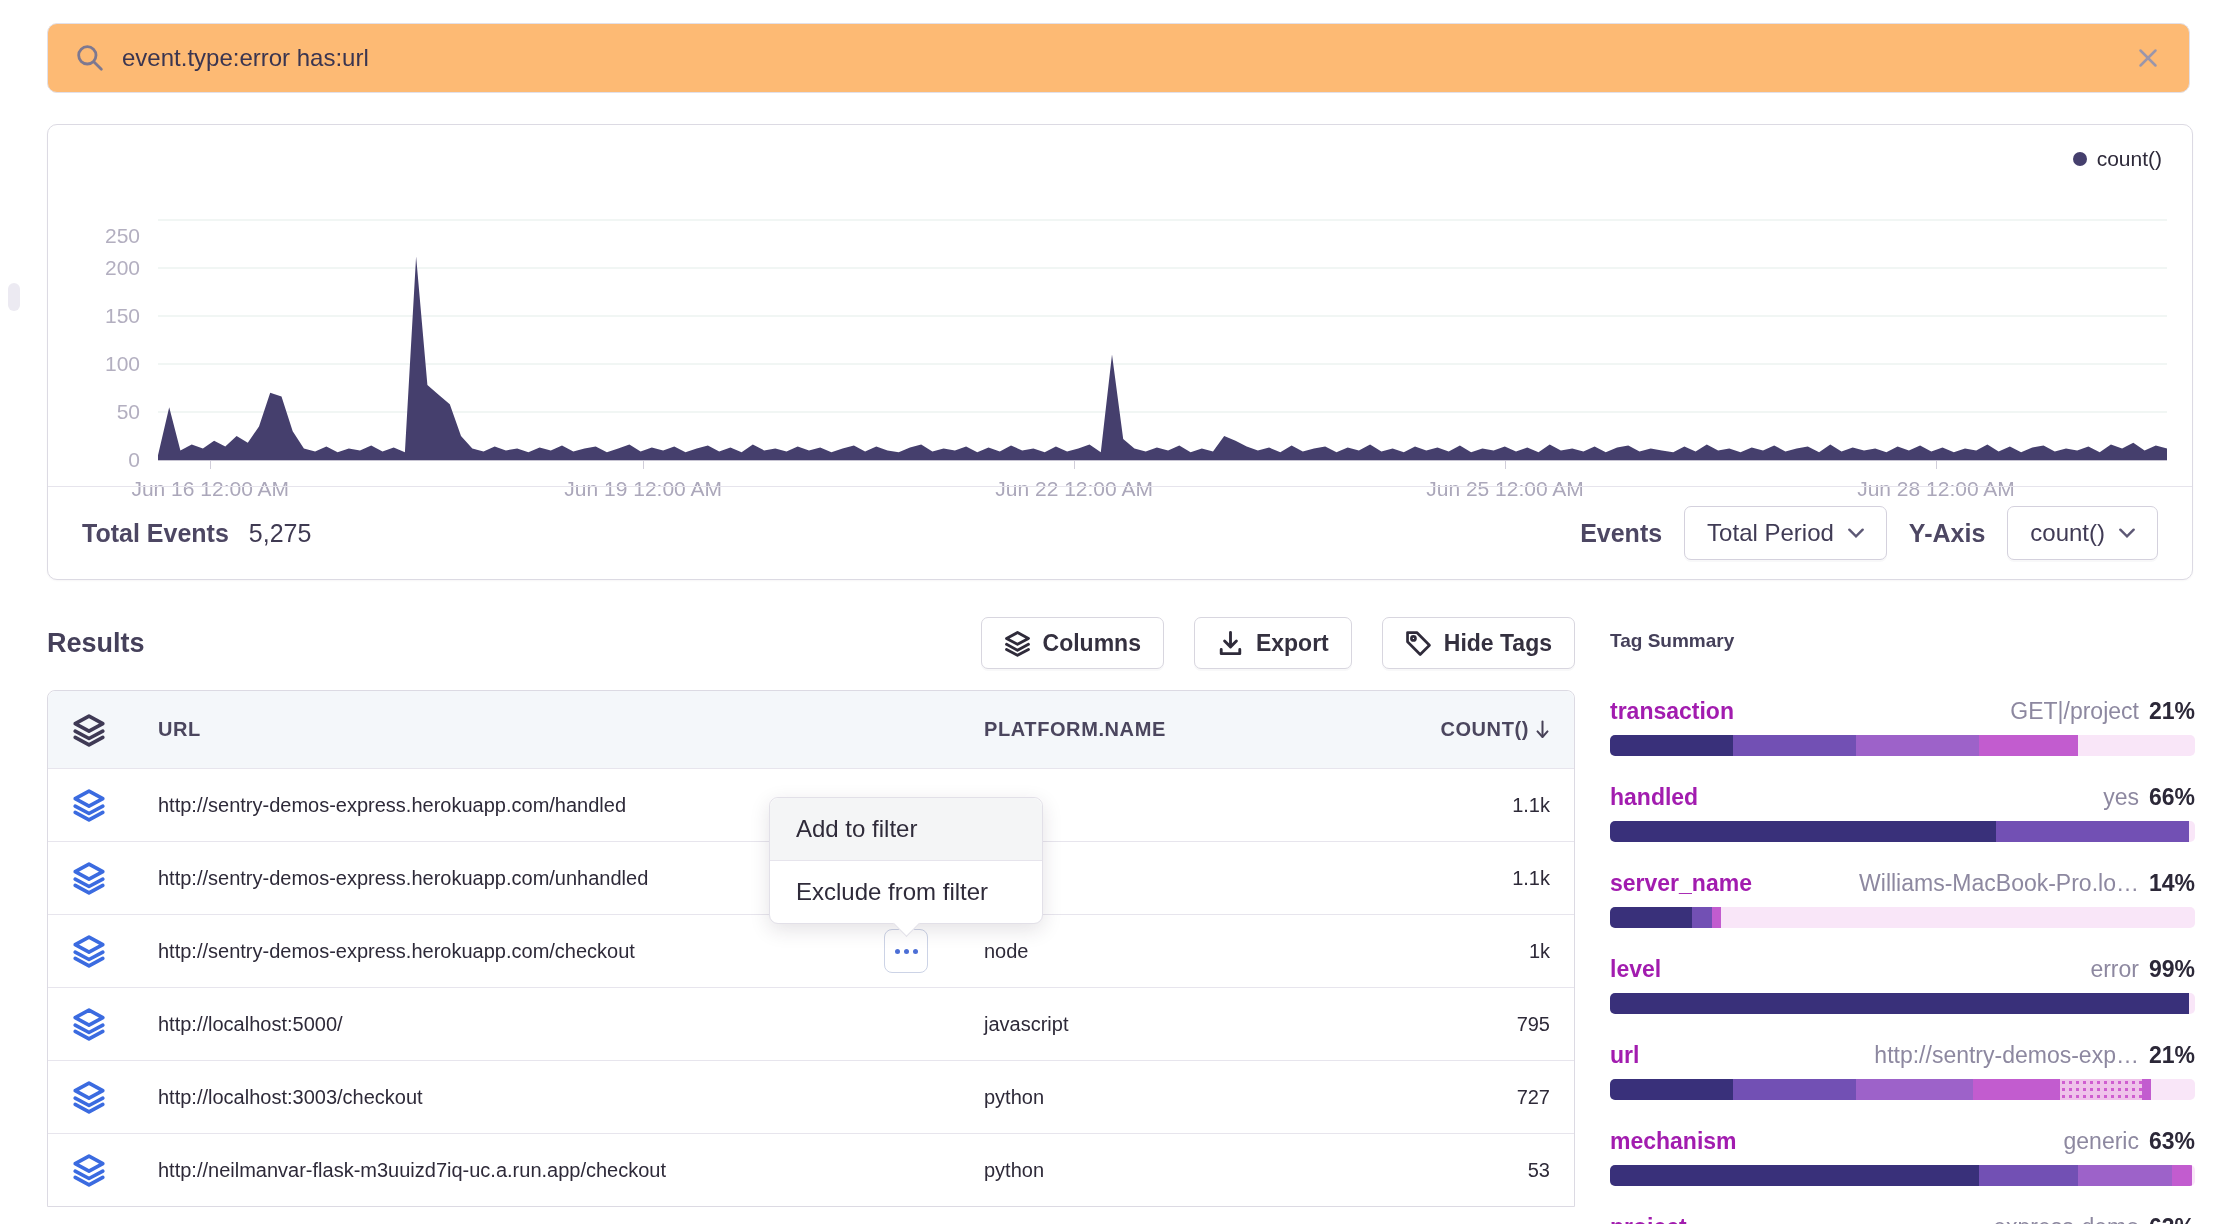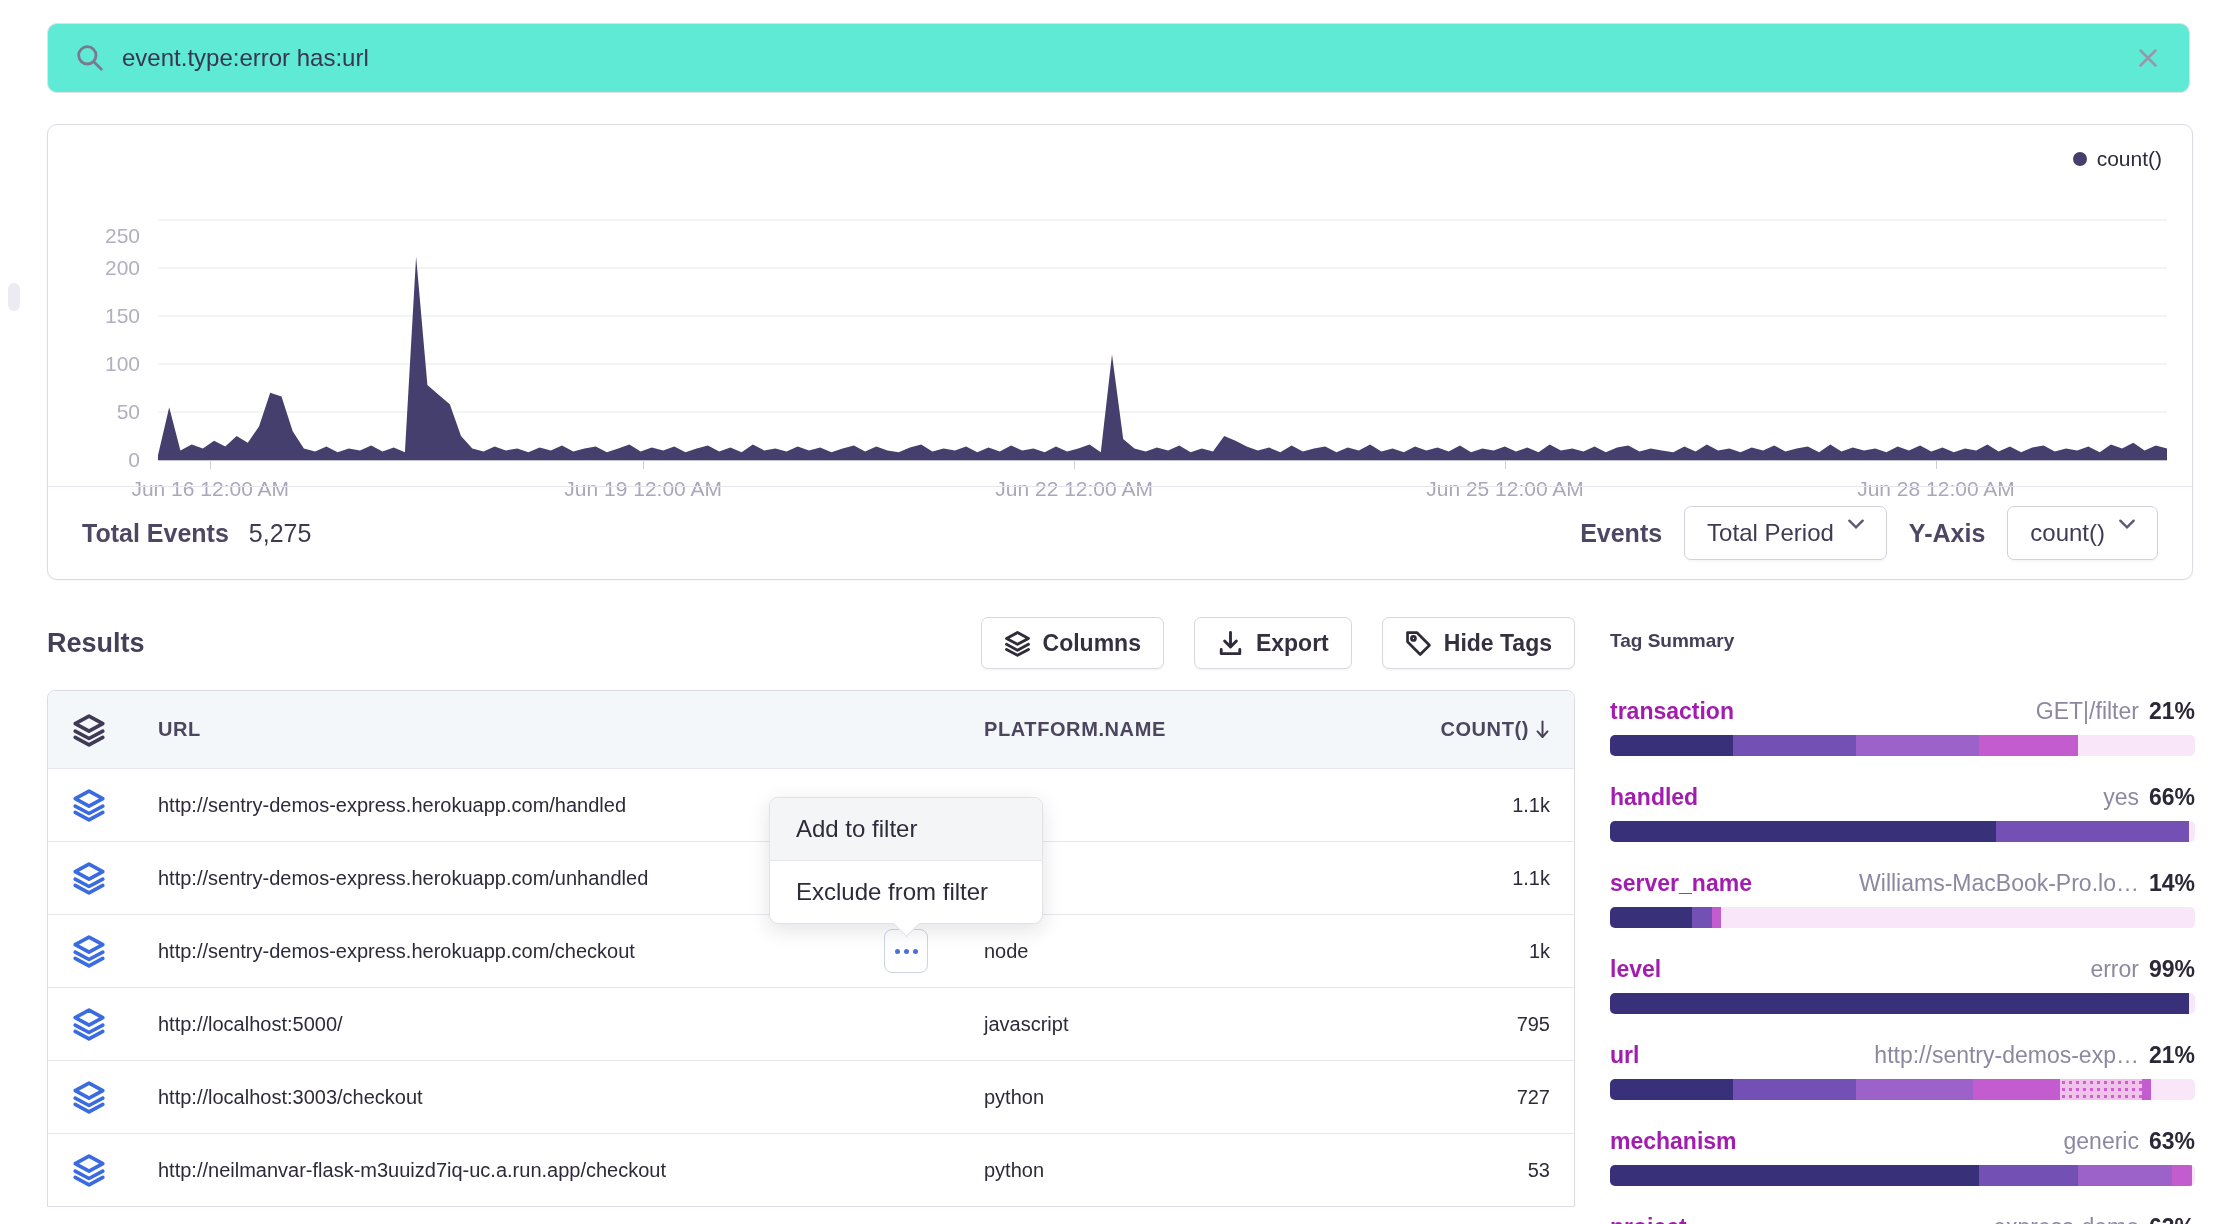--- a/index.html
+++ b/index.html
@@ -3,21 +3,21 @@
 <meta charset="utf-8">
 <style>
   html,body{margin:0;padding:0;}
   body{
     width:2234px;height:1224px;position:relative;overflow:hidden;
     background:#ffffff;font-family:"Liberation Sans",sans-serif;color:#2f2b3a;
   }
   
   .searchbar{
     position:absolute;left:47px;top:23px;width:2143px;height:70px;
-    background:#5eead4;border:1px solid #e2e0e8;border-radius:10px;
+    background:#fdba74;border:1px solid #e2e0e8;border-radius:10px;
     display:flex;align-items:center;box-sizing:border-box;padding:0 26px;
   }
   .searchbar .query{flex:1;font-size:24px;color:#3a3550;margin-left:16px;}
   .icon-btn{background:none;border:none;cursor:pointer;display:flex;align-items:center;padding:0;}
   
   .chart-panel{
     position:absolute;left:47px;top:124px;width:2146px;height:456px;
     background:#fff;border:1px solid #dcdae3;border-radius:10px;box-sizing:border-box;
     box-shadow:0 1px 2px rgba(40,33,56,.04);
   }
@@ -32,21 +32,21 @@
   .xlabel{position:absolute;top:352px;width:220px;margin-left:-110px;text-align:center;font-size:21px;color:#aba7ba;}
   .chart-footer{
     position:absolute;left:0;right:0;bottom:0;height:93px;border-top:1px solid #e6e4ec;
     display:flex;align-items:center;box-sizing:border-box;padding:0 34px;
   }
   .total-label{font-size:25px;font-weight:bold;color:#4d4763;}
   .total-value{font-size:25px;color:#3f3a52;margin-left:20px;}
   .footer-right{margin-left:auto;display:flex;align-items:center;gap:22px;}
   .ctl-label{font-size:25px;font-weight:bold;color:#4d4763;}
   .dropdown{
-    display:flex;align-items:flex-start;gap:14px;background:#fff;border:1px solid #d4d1dd;border-radius:7px;
+    display:flex;align-items:center;gap:14px;background:#fff;border:1px solid #d4d1dd;border-radius:7px;
     padding:12px 22px;font-size:24px;color:#403b55;cursor:pointer;box-shadow:0 2px 0 rgba(40,33,56,.03);
   }
   
   .results-row{
     position:absolute;left:47px;top:616px;width:1528px;height:54px;
     display:flex;align-items:center;
   }
   .results-title{font-size:27px;font-weight:bold;color:#45405a;}
   .results-buttons{margin-left:auto;display:flex;gap:30px;}
   .btn{
@@ -326,21 +326,21 @@
   <div class="popup-item">Exclude from filter</div>
   <div class="popup-tail"></div>
 </div>
 
 <div class="tag-panel">
   <div class="tag-heading">Tag Summary</div>
   <div id="tag-rows">
       <div class="tag-row">
         <div class="tag-top">
           <span class="tag-name">transaction</span>
-          <span class="tag-value">GET|/filter</span>
+          <span class="tag-value">GET|/project</span>
           <span class="tag-pct">21%</span>
         </div>
         <div class="tag-bar">
           <span class="seg" style="width: 21%; background: rgb(57, 48, 122);"></span>
           <span class="seg" style="width: 21%; background: rgb(114, 80, 180);"></span>
           <span class="seg" style="width: 21%; background: rgb(157, 98, 201);"></span>
           <span class="seg" style="width: 17%; background: rgb(194, 92, 207);"></span>
           <span class="seg" style="width: 20%; background: rgb(249, 230, 248);"></span>
         </div>
       </div>

